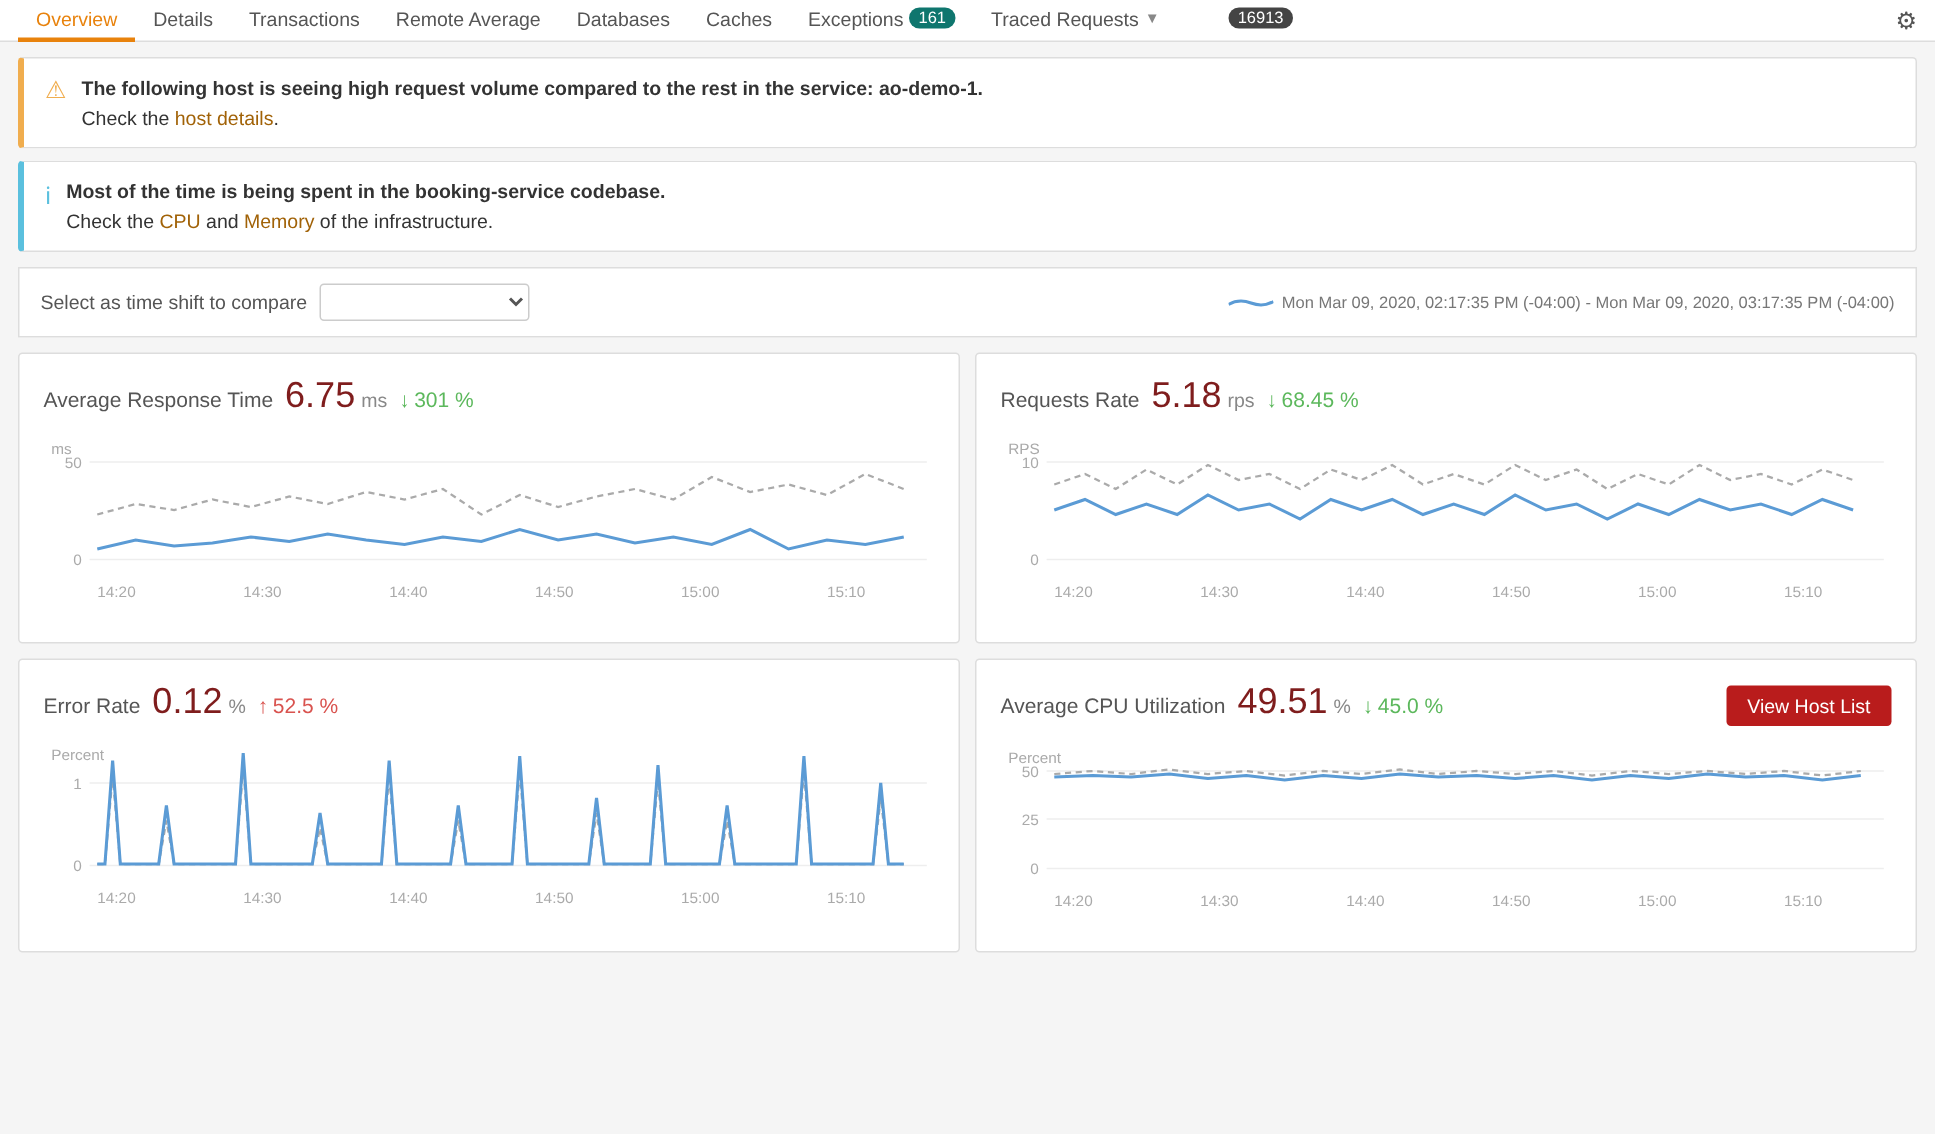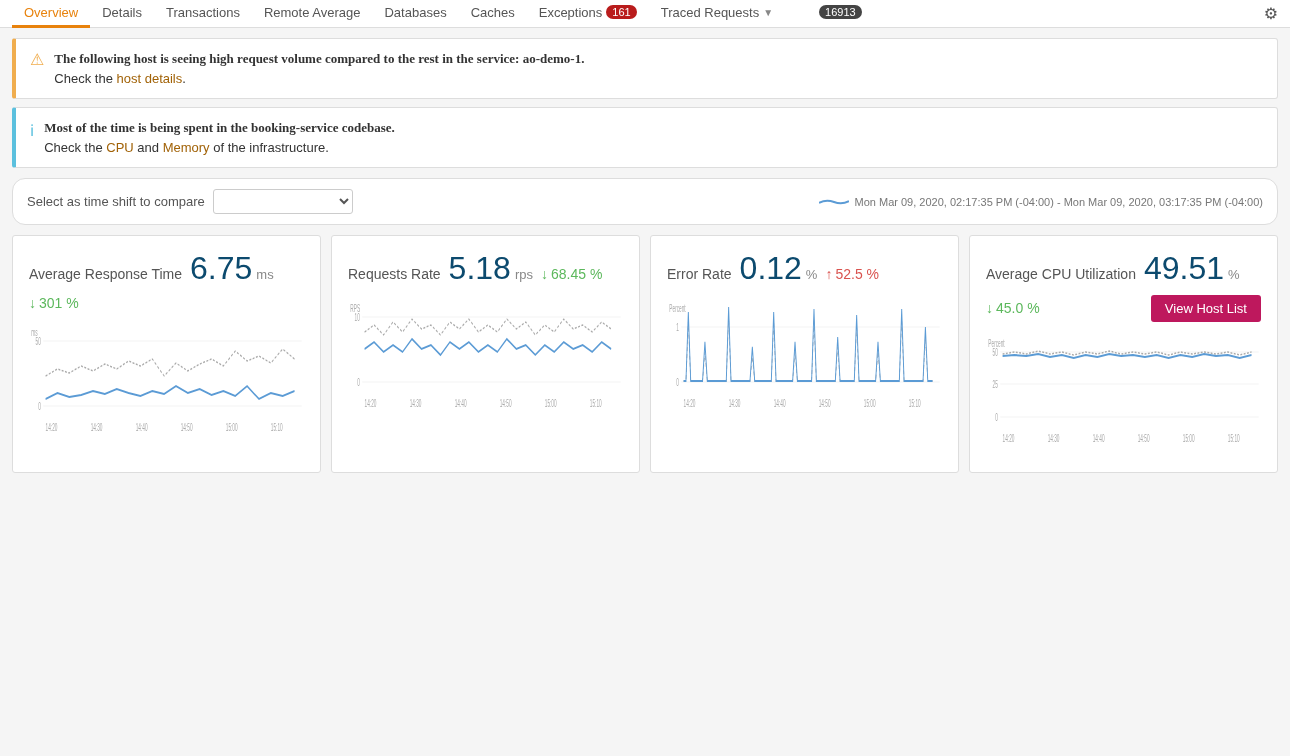--- a/index.html
+++ b/index.html
@@ -12,80 +12,80 @@
       position: relative;
       justify-content: flex-end;
     }
     .nav-item {
       padding: 0 12px; height: 28px; display: flex; align-items: center;
       cursor: pointer; font-size: 13px; color: #555; border-bottom: 3px solid transparent;
       white-space: nowrap;
     }
     .nav-item.active { color: #e8820c; border-bottom: 3px solid #e8820c; font-weight: 500; }
     .nav-badge {
-      background: #b91c1c; color: #fff; border-radius: 10px;
+      background: #0f766e; color: #fff; border-radius: 10px;
       padding: 1px 6px; font-size: 11px; margin-left: 4px;
     }
     .nav-badge.dark { background: #444; margin-left: 42px; }
     .nav-traced { display: flex; align-items: center; gap: 4px; }
     .nav-settings {
       margin-left: auto; cursor: pointer; color: #555; font-size: 16px;
     }
 
     
     .alerts { padding: 10px 12px; display: flex; flex-direction: column; gap: 8px; background: #f5f5f5; }
     .alert-box {
       background: #fff; border: 1px solid #ddd; border-radius: 3px;
       padding: 10px 14px; display: flex; gap: 10px; align-items: flex-start;
     }
     .alert-box.warning { border-left: 4px solid #f0ad4e; }
     .alert-box.info { border-left: 4px solid #5bc0de; }
     .alert-icon { font-size: 16px; margin-top: 1px; flex-shrink: 0; }
     .alert-icon.warning { color: #f0ad4e; }
     .alert-icon.info { color: #5bc0de; }
     .alert-text { line-height: 1.5; }
-    .alert-text strong { font-weight: 600; font-family: Liberation Serif, serif; }
+    .alert-text strong { font-weight: 600; }
     .alert-link { color: #a16207; text-decoration: none; }
 
     
     .time-shift-bar {
-      background: #fff; border: 1px solid #ddd; border-radius: 13px;
+      background: #fff; border: 1px solid #ddd; border-radius: 0;
       margin: 0 12px 10px; padding: 10px 14px;
       display: flex; align-items: center; justify-content: space-between;
     }
     .time-shift-label { font-size: 13px; color: #555; display: flex; align-items: center; gap: 8px; }
     .time-shift-select {
       border: 1px solid #ccc; border-radius: 3px; padding: 3px 8px;
       font-size: 13px; color: #555; background: #fff; min-width: 140px;
       cursor: pointer;
     }
     .legend-block { display: flex; flex-direction: column; gap: 4px; align-items: flex-end; font-size: 11px; color: #777; }
     .legend-row { display: flex; align-items: center; gap: 6px; }
 
     
     .cards-grid {
-      display: grid; grid-template-columns: 1fr 1fr 1fr 1fr; gap: 10px;
+      display: grid; grid-template-columns: 1fr 1fr; gap: 10px;
       padding: 0 12px 10px;
     }
     .metric-card {
       background: #fff; border: 1px solid #ddd; border-radius: 3px;
       padding: 14px 16px 10px;
     }
     .metric-header {
       display: flex; align-items: baseline; gap: 8px; margin-bottom: 10px;
       flex-wrap: wrap;
     }
     .metric-title { font-size: 14px; color: #555; }
-    .metric-value { font-size: 32px; font-weight: 300; color: #0c4a6e; }
+    .metric-value { font-size: 24px; font-weight: 300; color: #7f1d1d; }
     .metric-unit { font-size: 13px; color: #888; margin-left: -4px; }
     .metric-change { font-size: 14px; display: flex; align-items: center; gap: 3px; }
     .metric-change.down { color: #5cb85c; }
     .metric-change.up { color: #d9534f; }
     .view-btn {
-      background: #be185d; color: #fff; border: none; border-radius: 3px;
+      background: #b91c1c; color: #fff; border: none; border-radius: 3px;
       padding: 6px 14px; font-size: 13px; cursor: pointer; margin-left: auto;
     }
     .chart-area { width: 100%; height: 130px; position: relative; }
     .chart-svg { width: 100%; height: 100%; }
 
     
     .axis-label { font-size: 10px; fill: #aaa; }
   </style>
 </head>
 <body>

